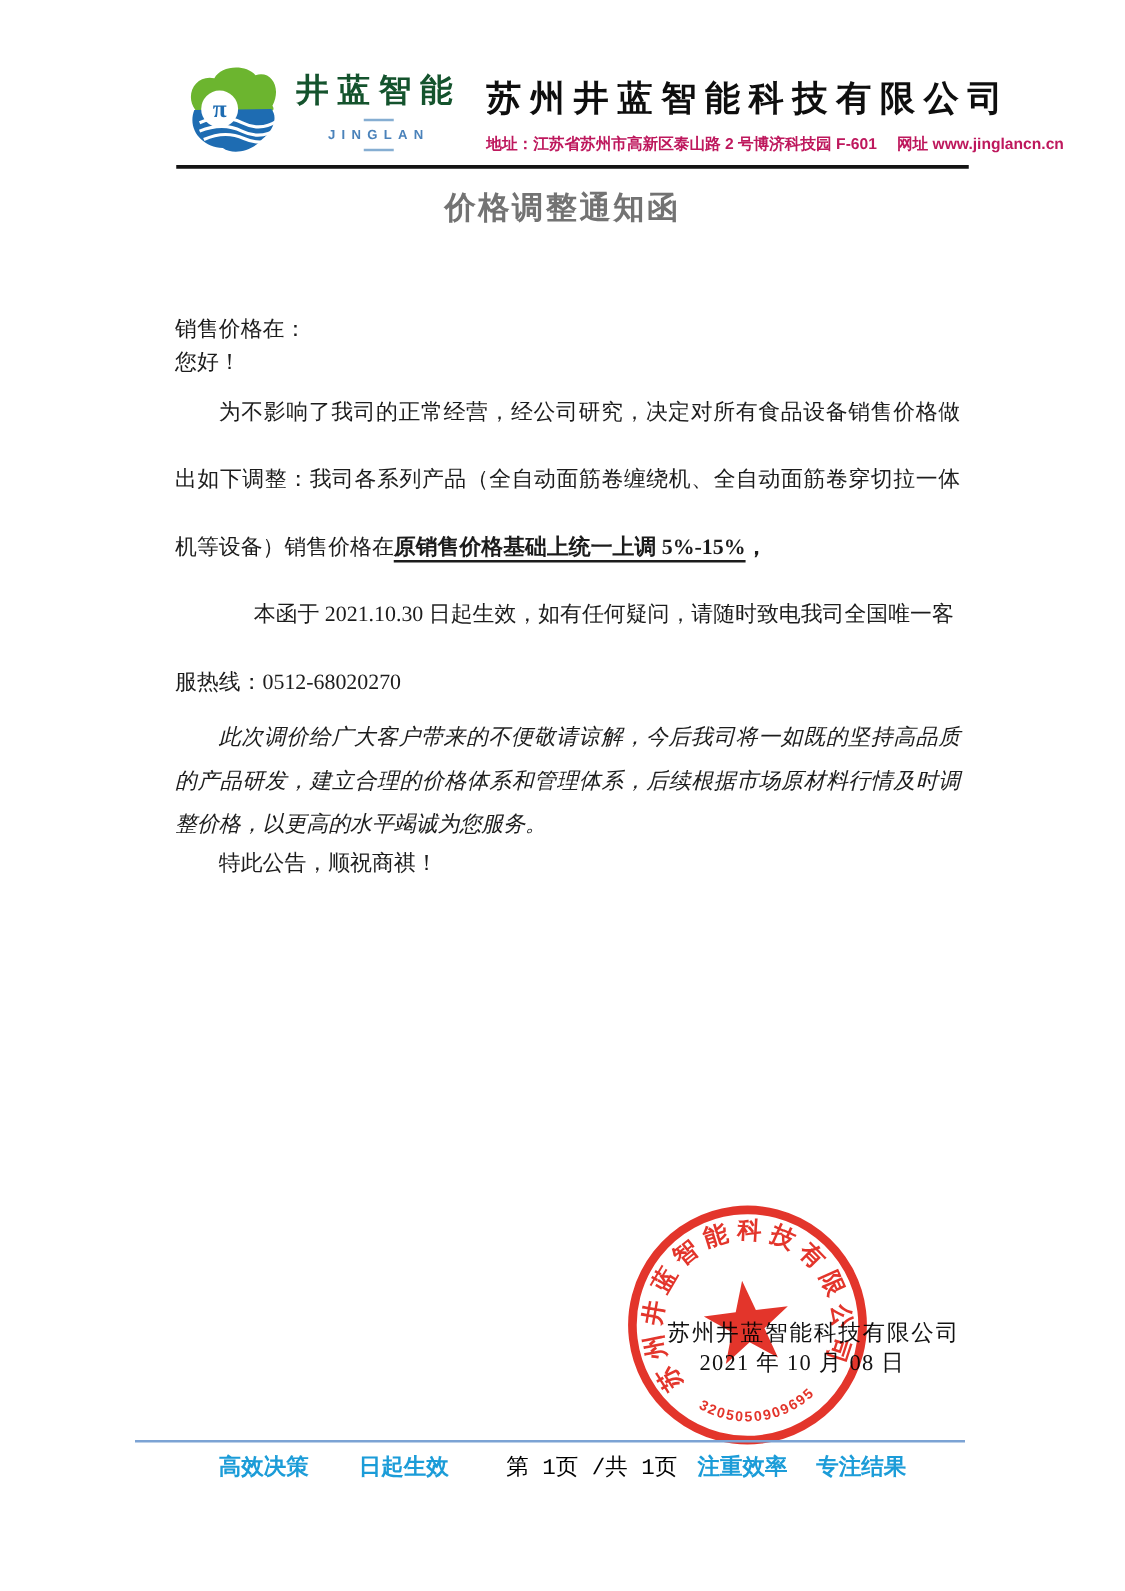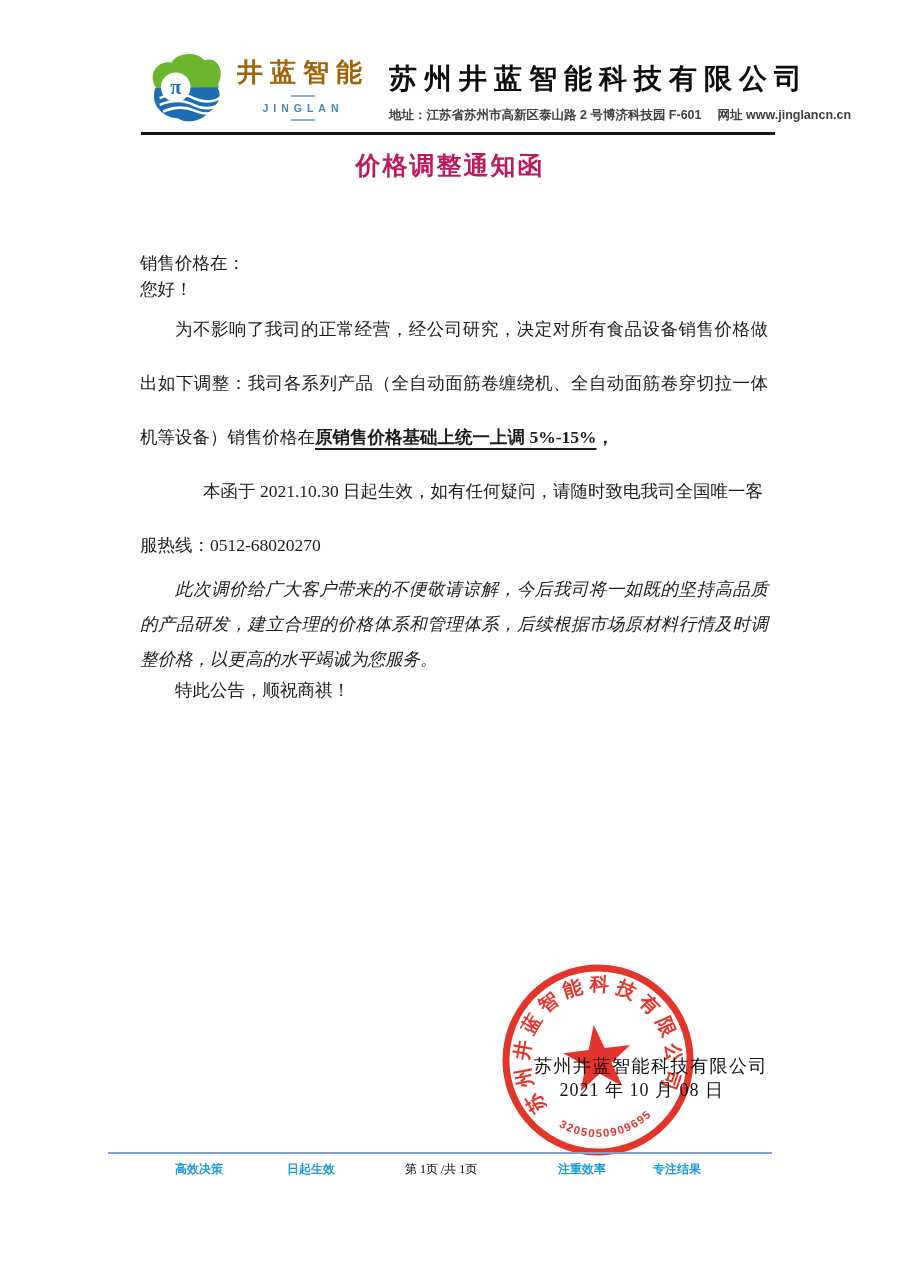--- a/index.html
+++ b/index.html
@@ -11,46 +11,46 @@
   
   .header {
     position:absolute; left:141px; top:50px; width:634px; height:82px;
     display:flex; align-items:flex-start; gap:20px;
     border-bottom:3px solid #131313;
   }
   .logo { display:flex; align-items:center; gap:8px; flex:0 0 auto; }
   .logo-mark { width:88px; height:76px; }
   .logo-text { display:flex; flex-direction:column; }
   .logo-cn {
-    font-family:Liberation Mono, monospace; color:#a16207;
+    font-family:Liberation Mono, monospace; color:#14532d;
     font-size:26px; font-weight:bold; letter-spacing:7px; white-space:nowrap;
   }
   .logo-en {
     display:flex; align-items:center; gap:5px; margin-top:5px;
     font-family:"Liberation Sans","DejaVu Sans",sans-serif; color:#4a82ba;
     font-size:10.5px; font-weight:bold; letter-spacing:5px; white-space:nowrap;flex-direction:column;
   }
   .logo-en .rule { width:24px; height:2px; background:#86aed2; }
 
   .company-block { flex:1 1 auto; padding-top:10px; }
   .company-name {
     font-family:"Liberation Sans","DejaVu Sans",sans-serif; font-weight:900;
     font-size:28px; letter-spacing:7px; white-space:nowrap; color:#0e0e0e;
   }
   .company-address {
     margin-top:9px; display:flex; gap:16px; white-space:nowrap;
     font-family:"Liberation Sans","DejaVu Sans",sans-serif; font-weight:bold;
-    font-size:12.5px; color:#404040;
+    font-size:12.5px; color:#be185d;
   }
 
   
   .doc-title {
     position:absolute; top:149px; left:0; width:100%; text-align:center;
     font-family:"Liberation Sans","DejaVu Sans",sans-serif;
-    font-weight:bold; font-size:25px; letter-spacing:2px; color:#be185d;
+    font-weight:bold; font-size:25px; letter-spacing:2px; color:#737373;
   }
 
   
   .content { position:absolute; left:140px; top:250px; width:628px; font-size:17.5px; }
   .content p { margin:0; }
   .salutation { line-height:26px; }
   .greeting   { margin-top:14px; line-height:26px; }
   .p-thanks   { margin-top:19px; text-indent:2em; line-height:26px; }
   .p-market   { margin-top:16px; text-indent:2em; line-height:38px; text-align:justify; }
   .p-adjust   { margin-top:6px;  text-indent:2em; line-height:54px; text-align:justify; }
@@ -72,26 +72,26 @@
     position:absolute; left:499px; top:961px; width:198px; height:198px;
     mix-blend-mode:multiply; opacity:0.93; transform:rotate(-7deg);
   }
   .stamp text { font-family:"Liberation Sans","DejaVu Sans",sans-serif; }
 
   
   .footer-line { position:absolute; left:108px; top:1152px; width:664px; height:0; border-top:2px solid #7ca3d4; }
   .footer {
     position:absolute; left:0; top:1161px; width:844px; height:26px;
     font-family:"Liberation Sans","DejaVu Sans",sans-serif;
-    font-size:12px; font-weight:bold; color:#1b9cd8;
+    font-size:18px; font-weight:bold; color:#1b9cd8;
   }
   .footer span { position:absolute; white-space:nowrap; }
   .f-s1 { left:175px; }
   .f-s2 { left:287px; }
-  .f-page { left:405px; color:#000; font-weight:normal; font-family:Liberation Serif, serif; }
+  .f-page { left:405px; color:#000; font-weight:normal; font-family:Liberation Mono, monospace; }
   .f-s3 { left:558px; }
   .f-s4 { left:653px; }
 </style>
 </head>
 <body>
 
 <div class="page">
 
   <div class="header">
     <div class="logo">

